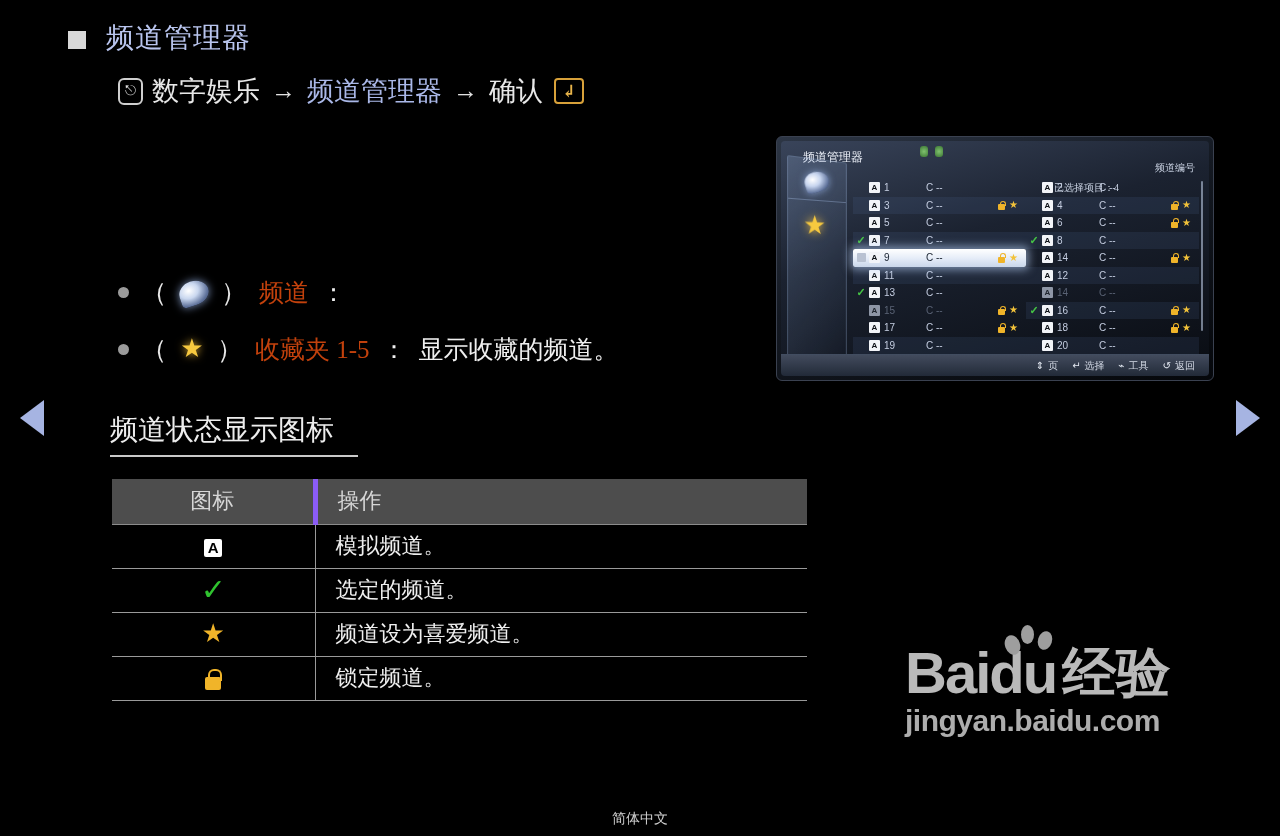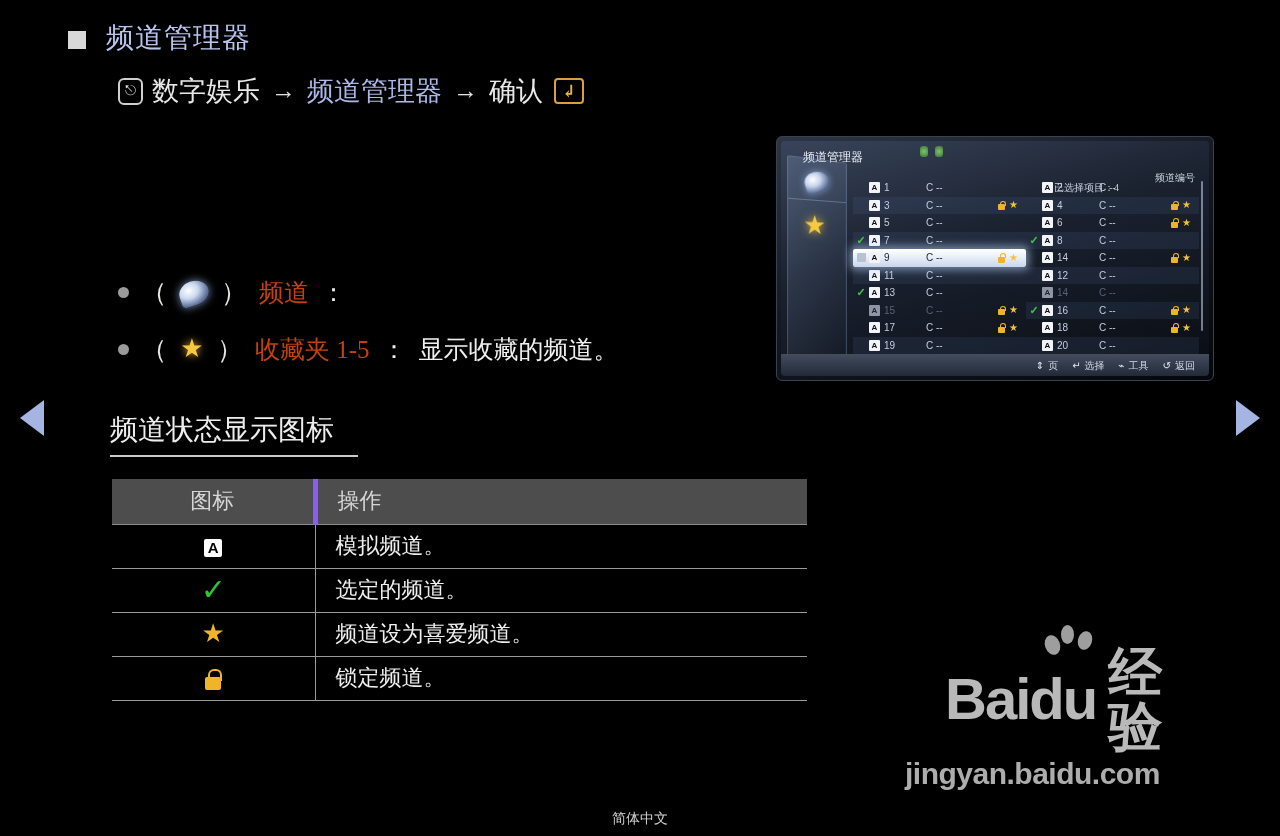--- a/index.html
+++ b/index.html
@@ -142,21 +142,21 @@
   }
   .tv-greens { position: absolute; left: 139px; top: 5px; display: flex; gap: 7px; }
   .tv-greens i { display: block; width: 8px; height: 11px; border-radius: 3px;
     background: radial-gradient(circle,#9bf07a,#3f8a2c); opacity:.75; }
   .tv-selcount {
     position: absolute; left: 243px; top: 40px; font-size: 10px; color: #c9d2e2;
     font-family: "Liberation Serif", serif;
     margin-left: 30px;
   }
   .tv-colhead {
-    position: absolute; right: 14px; top: 30px; font-size: 10px; color: #c9d2e2;
+    position: absolute; right: 14px; top: 20px; font-size: 10px; color: #c9d2e2;
     font-family: "Liberation Serif", serif;
   }
 
   .tv-side {
     position: absolute; left: 6px; top: 18px; width: 62px; height: 205px;
     background: linear-gradient(120deg, rgba(150,175,215,.26), rgba(30,40,60,.12));
     border: 1px solid rgba(170,195,235,.30);
     transform: perspective(230px) rotateY(16deg);
     border-radius: 2px;
   }
@@ -221,21 +221,21 @@
     padding-right: 14px; font-size: 10px; color: #d4dae6;
     font-family: "Liberation Serif", serif;
     border-top: 1px solid rgba(160,180,215,.25);
   }
   .tv-bottom span.g { display:flex; align-items:center; gap:4px; }
   .tv-bottom i { font-style: normal; color: #e4e9f2; font-size: 10px;
      font-family: "DejaVu Sans", sans-serif; }
 
   
   .wm { position: absolute; left: 905px; top: 645px; width: 300px; }
-  .wm-row { display: flex; align-items: center; gap: 12px; position: relative; margin-left: 40px;}
+  .wm-row { display: flex; align-items: flex-start; gap: 6px; position: relative;}
   .wm-baidu {
     font-family: "Liberation Sans", sans-serif; font-weight: bold;
     font-size: 58px; color: #b9b9b9; letter-spacing: -2px; line-height: .95;
   }
   .wm-cn {
     font-family: "Liberation Sans", sans-serif; font-weight: bold;
     font-size: 54px; color: #b9b9b9; line-height: 1;
   }
   .wm-paw { position: absolute; left: 92px; top: -24px; width: 66px; height: 34px; }
   .wm-paw span { position:absolute; background:#9e9e9e; border-radius:50%; }

